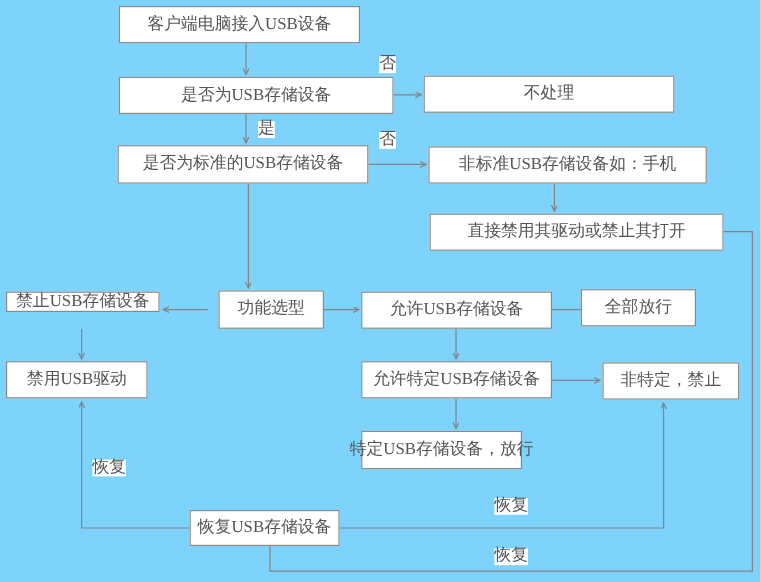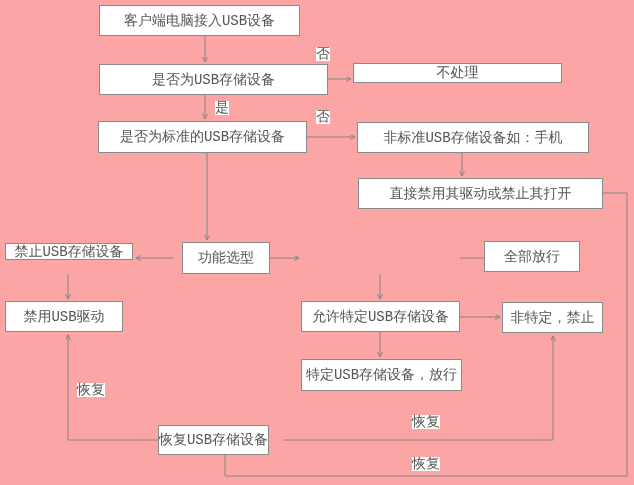--- a/index.html
+++ b/index.html
@@ -4,22 +4,22 @@
 <style>
   html, body {
     margin: 0;
     padding: 0;
     background: #ffffff;
   }
   #canvas {
     position: relative;
     width: 634px;
     height: 485px;
-    background: #fca5a5;
-    font-family: Liberation Mono, monospace;
+    background: #7dd3fc;
+    font-family: Liberation Serif, serif;
     overflow: hidden;
   }
   #connectors {
     position: absolute;
     left: 0;
     top: 0;
     width: 634px;
     height: 485px;
   }
   .node {
@@ -72,44 +72,45 @@
       <path d="M158,440 H68 V335" marker-end="url(#arrow)"></path>
       <path d="M283,440 H553 V336" marker-end="url(#arrow)"></path>
       <path d="M225,455 V476 H627 V193 H570" marker-end="url(#arrow)"></path>
     </g>
   </svg>
 
   <div class="node" style="left:99px;top:5px;width:201px;height:31px">客户端电脑接入USB设备</div>
 
   <div class="node" style="left:99px;top:64px;width:229px;height:31px">是否为USB存储设备</div>
 
-  <div class="node" style="left:353px;top:63px;width:209px;height:20px">不处理</div>
+  <div class="node" style="left:353px;top:63px;width:209px;height:31px">不处理</div>
 
   <div class="node" style="left:98px;top:121px;width:209px;height:32px">是否为标准的USB存储设备</div>
 
   <div class="node" style="left:357px;top:122px;width:232px;height:31px">非标准USB存储设备如：手机</div>
 
   <div class="node" style="left:358px;top:178px;width:245px;height:31px">直接禁用其驱动或禁止其打开</div>
 
   <div class="node" style="left:5px;top:243px;width:128px;height:17px">禁止USB存储设备</div>
 
   <div class="node" style="left:182px;top:242px;width:88px;height:32px">功能选型</div>
 
+  <div class="node" style="left:301px;top:243px;width:159px;height:31px">允许USB存储设备</div>
 
   <div class="node" style="left:484px;top:241px;width:96px;height:31px">全部放行</div>
 
   <div class="node" style="left:5px;top:301px;width:118px;height:31px">禁用USB驱动</div>
 
   <div class="node" style="left:301px;top:301px;width:159px;height:31px">允许特定USB存储设备</div>
 
-  <div class="node" style="left:502px;top:302px;width:101px;height:31px">非特定，禁止</div>
+  <div class="node" style="left:502px;top:302px;width:114px;height:31px">非特定，禁止</div>
 
-  <div class="node" style="left:301px;top:359px;width:161px;height:32px">特定USB存储设备，放行</div>
+  <div class="node" style="left:301px;top:359px;width:134px;height:32px">特定USB存储设备，放行</div>
 
-  <div class="node" style="left:158px;top:425px;width:111px;height:30px">恢复USB存储设备</div>
+  <div class="node" style="left:158px;top:425px;width:125px;height:30px">恢复USB存储设备</div>
 
   <div class="edge-label" style="left:316px;top:47px">否</div>
 
   <div class="edge-label" style="left:215px;top:101px">是</div>
 
   <div class="edge-label" style="left:316px;top:110px">否</div>
 
   <div class="edge-label" style="left:77px;top:383px">恢复</div>
 
   <div class="edge-label" style="left:412px;top:415px">恢复</div>

